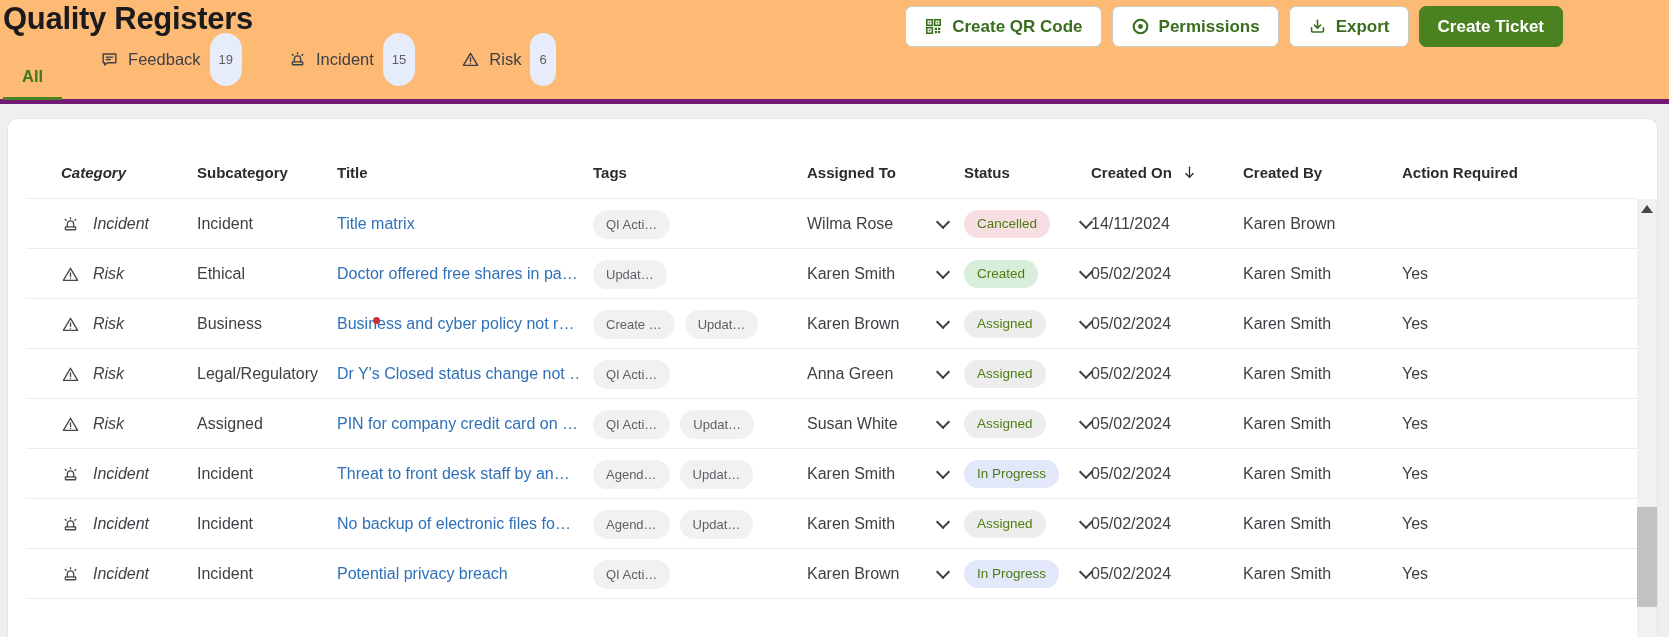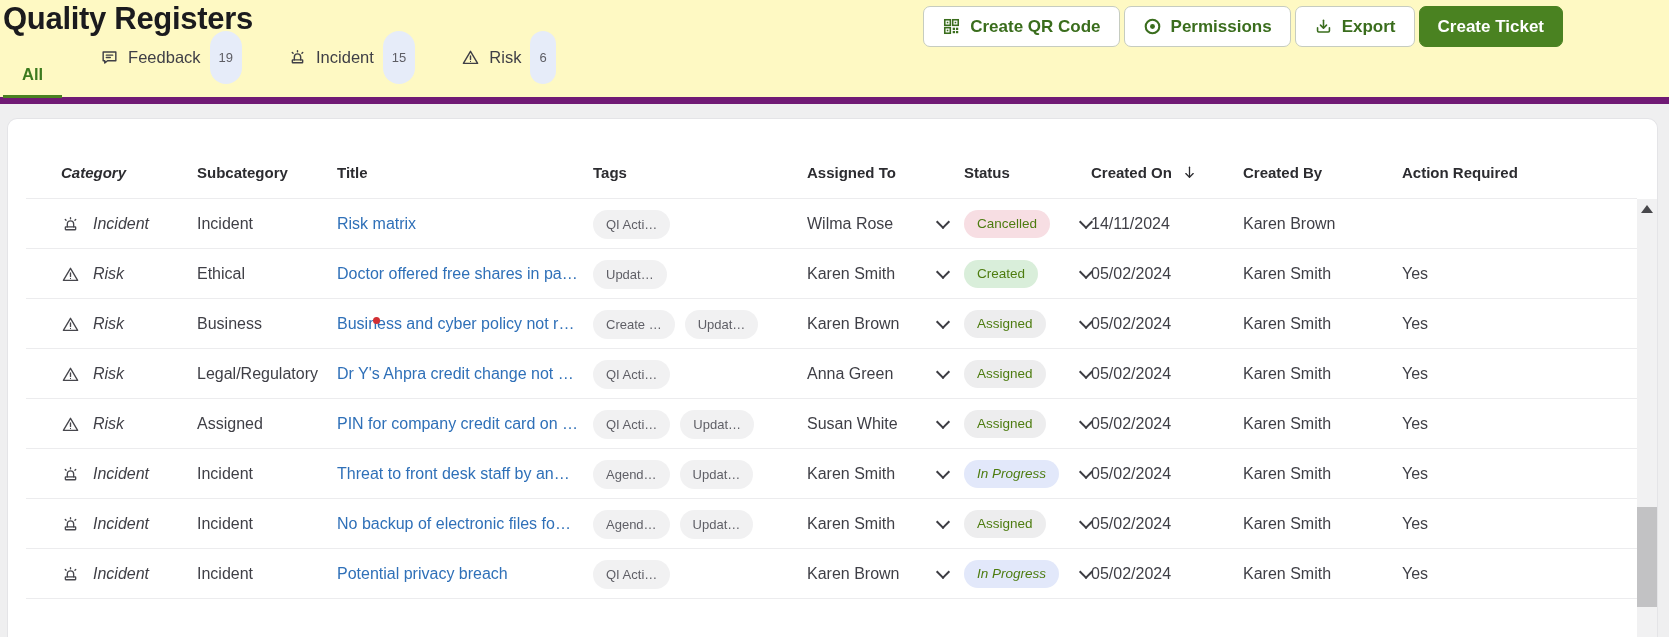--- a/index.html
+++ b/index.html
@@ -5,28 +5,28 @@
   html,body{margin:0;padding:0;overflow:hidden;}
   body{
     width:1669px;height:637px;
     background:#efeff0;
     font-family:"Liberation Sans", sans-serif;
     color:#3f3f46;
     position:relative;
   }
   
   .topbar{
-    position:relative;height:104px;background:#fef9c3;
-    border-bottom:7px solid #701a75;box-sizing:border-box;
+    position:relative;height:104px;background:#fdba74;
+    border-bottom:5px solid #701a75;box-sizing:border-box;
   }
   .page-title{
     position:absolute;left:3px;top:1px;margin:0;
     font-size:31px;font-weight:800;color:#1b1b1e;letter-spacing:-.3px;
   }
-  .actions{position:absolute;right:106px;top:6px;display:flex;gap:4px;}
+  .actions{position:absolute;right:106px;top:6px;display:flex;gap:10px;}
   .btn{
     display:flex;align-items:center;gap:9px;height:41px;padding:0 18px;
     border-radius:7px;font-family:inherit;font-size:17px;font-weight:700;
     cursor:pointer;box-sizing:border-box;
   }
   .btn.outline{background:#fff;border:1px solid #c6ccc0;color:#3a6d1d;}
   .btn.primary{background:#4a8221;border:1px solid #4a8221;color:#ffffff;}
   .btn .ic{display:flex;align-items:center;}
   
   .tabs{position:absolute;left:3px;bottom:-1px;display:flex;align-items:flex-end;height:42px;}
@@ -69,21 +69,21 @@
   .cat-ic{display:flex;align-items:center;color:#47474d;}
   .link{color:#2f70b8;text-decoration:none;white-space:nowrap;overflow:hidden;cursor:pointer;}
   .pill{
     background:#f1f1f2;color:#5f5f66;font-size:13px;border-radius:999px;
     padding:8px 13px;line-height:1;white-space:nowrap;
   }
   .badge{font-size:13.5px;color:#4d7c0f;border-radius:999px;padding:7px 13px;line-height:1;white-space:nowrap;}
   .s-red{background:#f7dee3;}
   .s-green{background:#d9eeda;}
   .s-gray{background:#ededee;}
-  .s-blue{background:#e2e8fa;font-style:italic;}
+  .s-blue{background:#e2e8fa;}
   .chev{
     width:8px;height:8px;border-left:2px solid #3c3c42;border-bottom:2px solid #3c3c42;
     transform:rotate(-45deg);margin-top:-4px;cursor:pointer;flex:none;
   }
   .dot{
     position:absolute;top:2px;left:36px;width:7px;height:7px;border-radius:50%;
     background:#d22f33;
   }
   .sort-ic{display:flex;align-items:center;}
   
@@ -211,21 +211,21 @@
             <svg viewBox="0 0 24 24" width="19" height="19" fill="none" stroke="currentColor" stroke-width="1.7" stroke-linecap="round" stroke-linejoin="round">
               <path d="M8 15v-3.6a4 4 0 0 1 8 0V15"></path>
               <rect x="5.5" y="15" width="13" height="3.6" rx=".6"></rect>
               <path d="M12 4.8V3.4M6.4 6.6l-1-1M17.6 6.6l1-1"></path>
             </svg>
           </span>
       <span>Incident</span>
     </div>
     <div class="col c-sub">Incident</div>
     <div class="col c-title">
-      <a class="link">Risk matrix</a>
+      <a class="link">Title matrix</a>
 
     </div>
     <div class="col c-tags">
           <span class="pill">QI Acti…</span>
         </div>
     <div class="col c-assigned">
       <span>Wilma Rose</span>
       <span class="chev"></span>
     </div>
     <div class="col c-status">
@@ -308,21 +308,21 @@
             <svg viewBox="0 0 24 24" width="19" height="19" fill="none" stroke="currentColor" stroke-width="1.7" stroke-linejoin="round">
               <path d="M12 4.2 21 19.4H3z"></path>
               <path d="M12 10v4.4" stroke-linecap="round"></path>
               <circle cx="12" cy="16.9" r=".7" fill="currentColor" stroke="none"></circle>
             </svg>
           </span>
       <span>Risk</span>
     </div>
     <div class="col c-sub">Legal/Regulatory</div>
     <div class="col c-title">
-      <a class="link">Dr Y's Ahpra credit change not …</a>
+      <a class="link">Dr Y's Closed status change not …</a>
 
     </div>
     <div class="col c-tags">
           <span class="pill">QI Acti…</span>
         </div>
     <div class="col c-assigned">
       <span>Anna Green</span>
       <span class="chev"></span>
     </div>
     <div class="col c-status">

